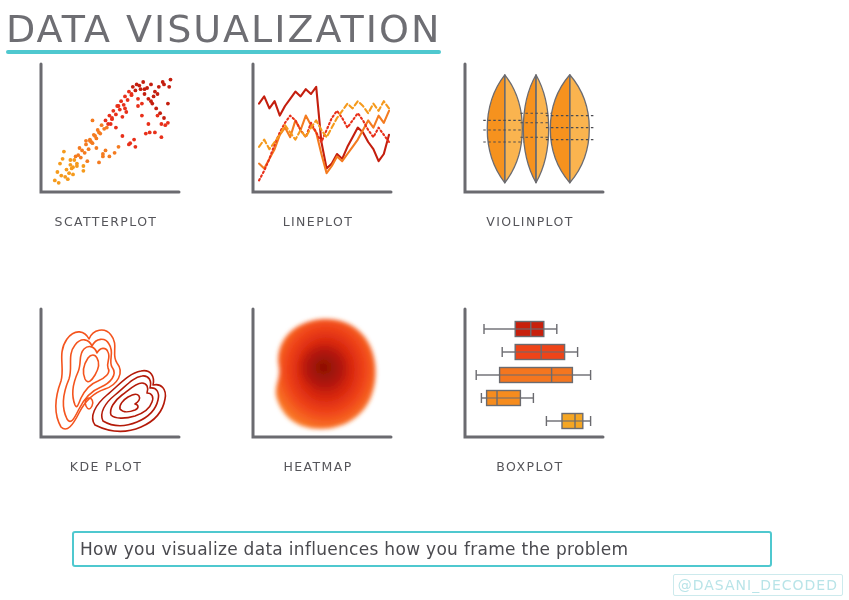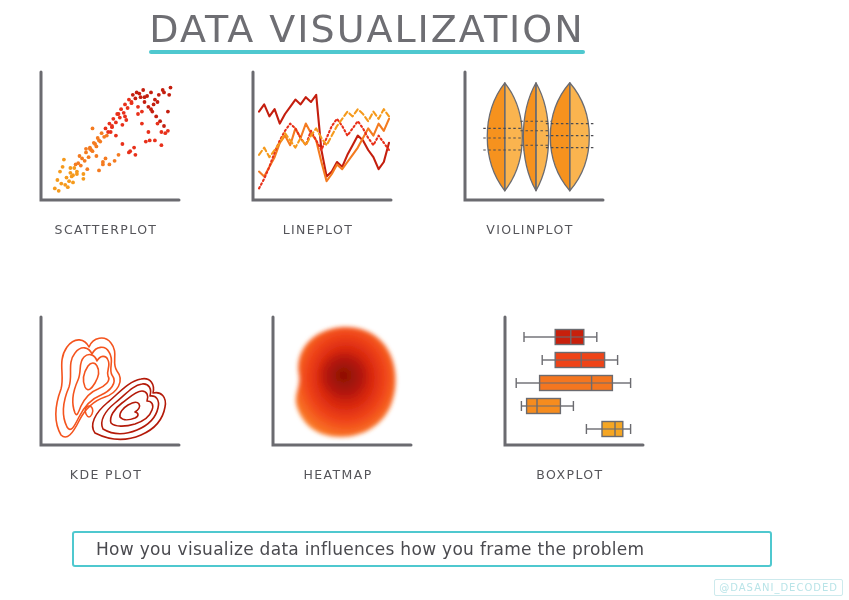--- a/index.html
+++ b/index.html
@@ -8,21 +8,20 @@
     background:#ffffff;
     font-family:"DejaVu Sans", sans-serif;
     overflow:hidden;
     position:relative;
   }
   .page{position:absolute;inset:0;}
 
   
   .title-wrap{
     position:absolute;left:0;top:8px;width:734px;
-    text-align:center;
   }
   .title{
     display:inline-block;
     font-family:"DejaVu Sans", sans-serif;
     font-size:38px;
     letter-spacing:2px;
     font-weight:400;
     color:#6e6e73;
     padding:0 6px 4px 6px;
     line-height:1.15;
@@ -30,21 +29,21 @@
   .title-underline{
     display:block;
     height:4px;
     background:#4fc8cf;
     border-radius:2px;
     margin-top:-2px;
   }
 
   
   .grid{
-    position:absolute;left:0;top:64px;width:685px;
+    position:absolute;left:0;top:56px;width:685px;
   }
   .row{display:flex;}
   .cell{
     width:212px;
     display:flex;
     flex-direction:column;
     align-items:center;
   }
   .panel{
     position:relative;
@@ -53,44 +52,44 @@
   .panel svg{display:block;}
   .caption{
     margin-top:10px;
     font-size:12.5px;
     letter-spacing:1.4px;
     color:#55555a;
     font-family:"DejaVu Sans", sans-serif;
     text-transform:uppercase;
     white-space:nowrap;
   }
-  .row2{margin-top:72px;gap:20px;}
+  .row2{margin-top:72px;}
 
   
   .footer{
     position:absolute;
     left:72px;top:531px;
     width:700px;height:36px;
     border:2px solid #4fc8cf;
     border-radius:3px;
     display:flex;align-items:center;
     background:#fff;
     box-sizing:border-box;
   }
   .footer-text{
     font-size:17px;
     color:#4a4a4f;
-    padding-left:22px;
+    padding-left:6px;
     letter-spacing:0.3px;
     white-space:nowrap;
     font-family:"DejaVu Sans", sans-serif;
   }
   .watermark{
     position:absolute;right:6px;bottom:4px;
-    font-size:10px;letter-spacing:1px;
+    font-size:14px;letter-spacing:1px;
     color:#b9e4e8;
     border:1px solid #cdeaed;
     border-radius:2px;
     padding:2px 4px;
     font-family:"DejaVu Sans", sans-serif;
   }
 </style>
 </head>
 <body>
 

